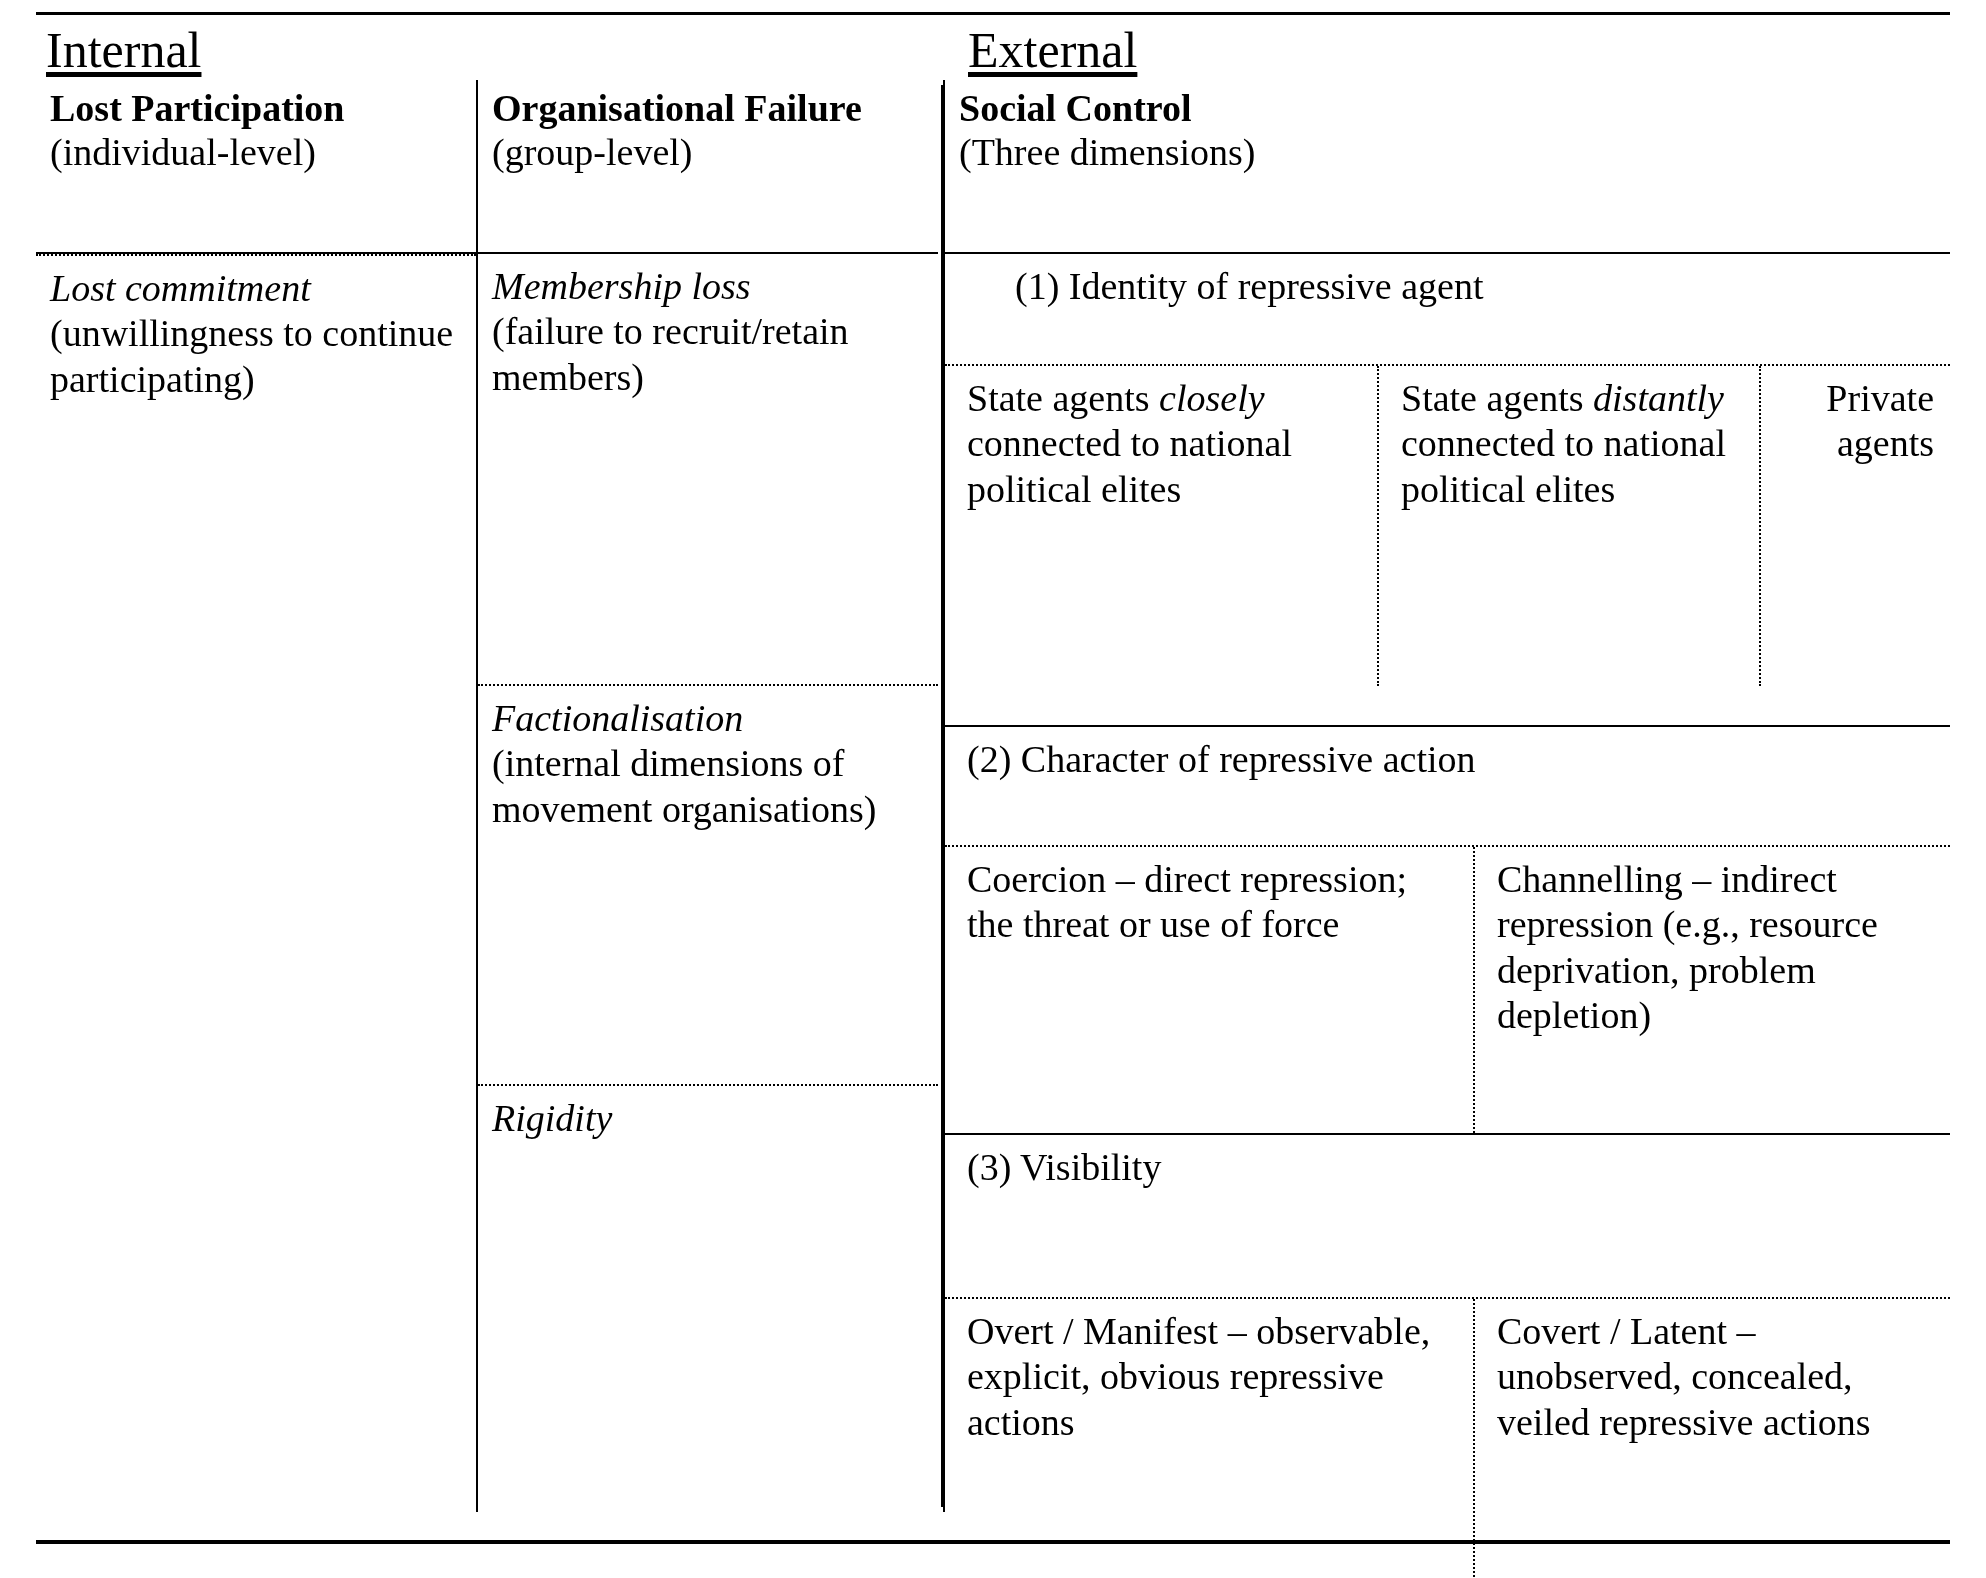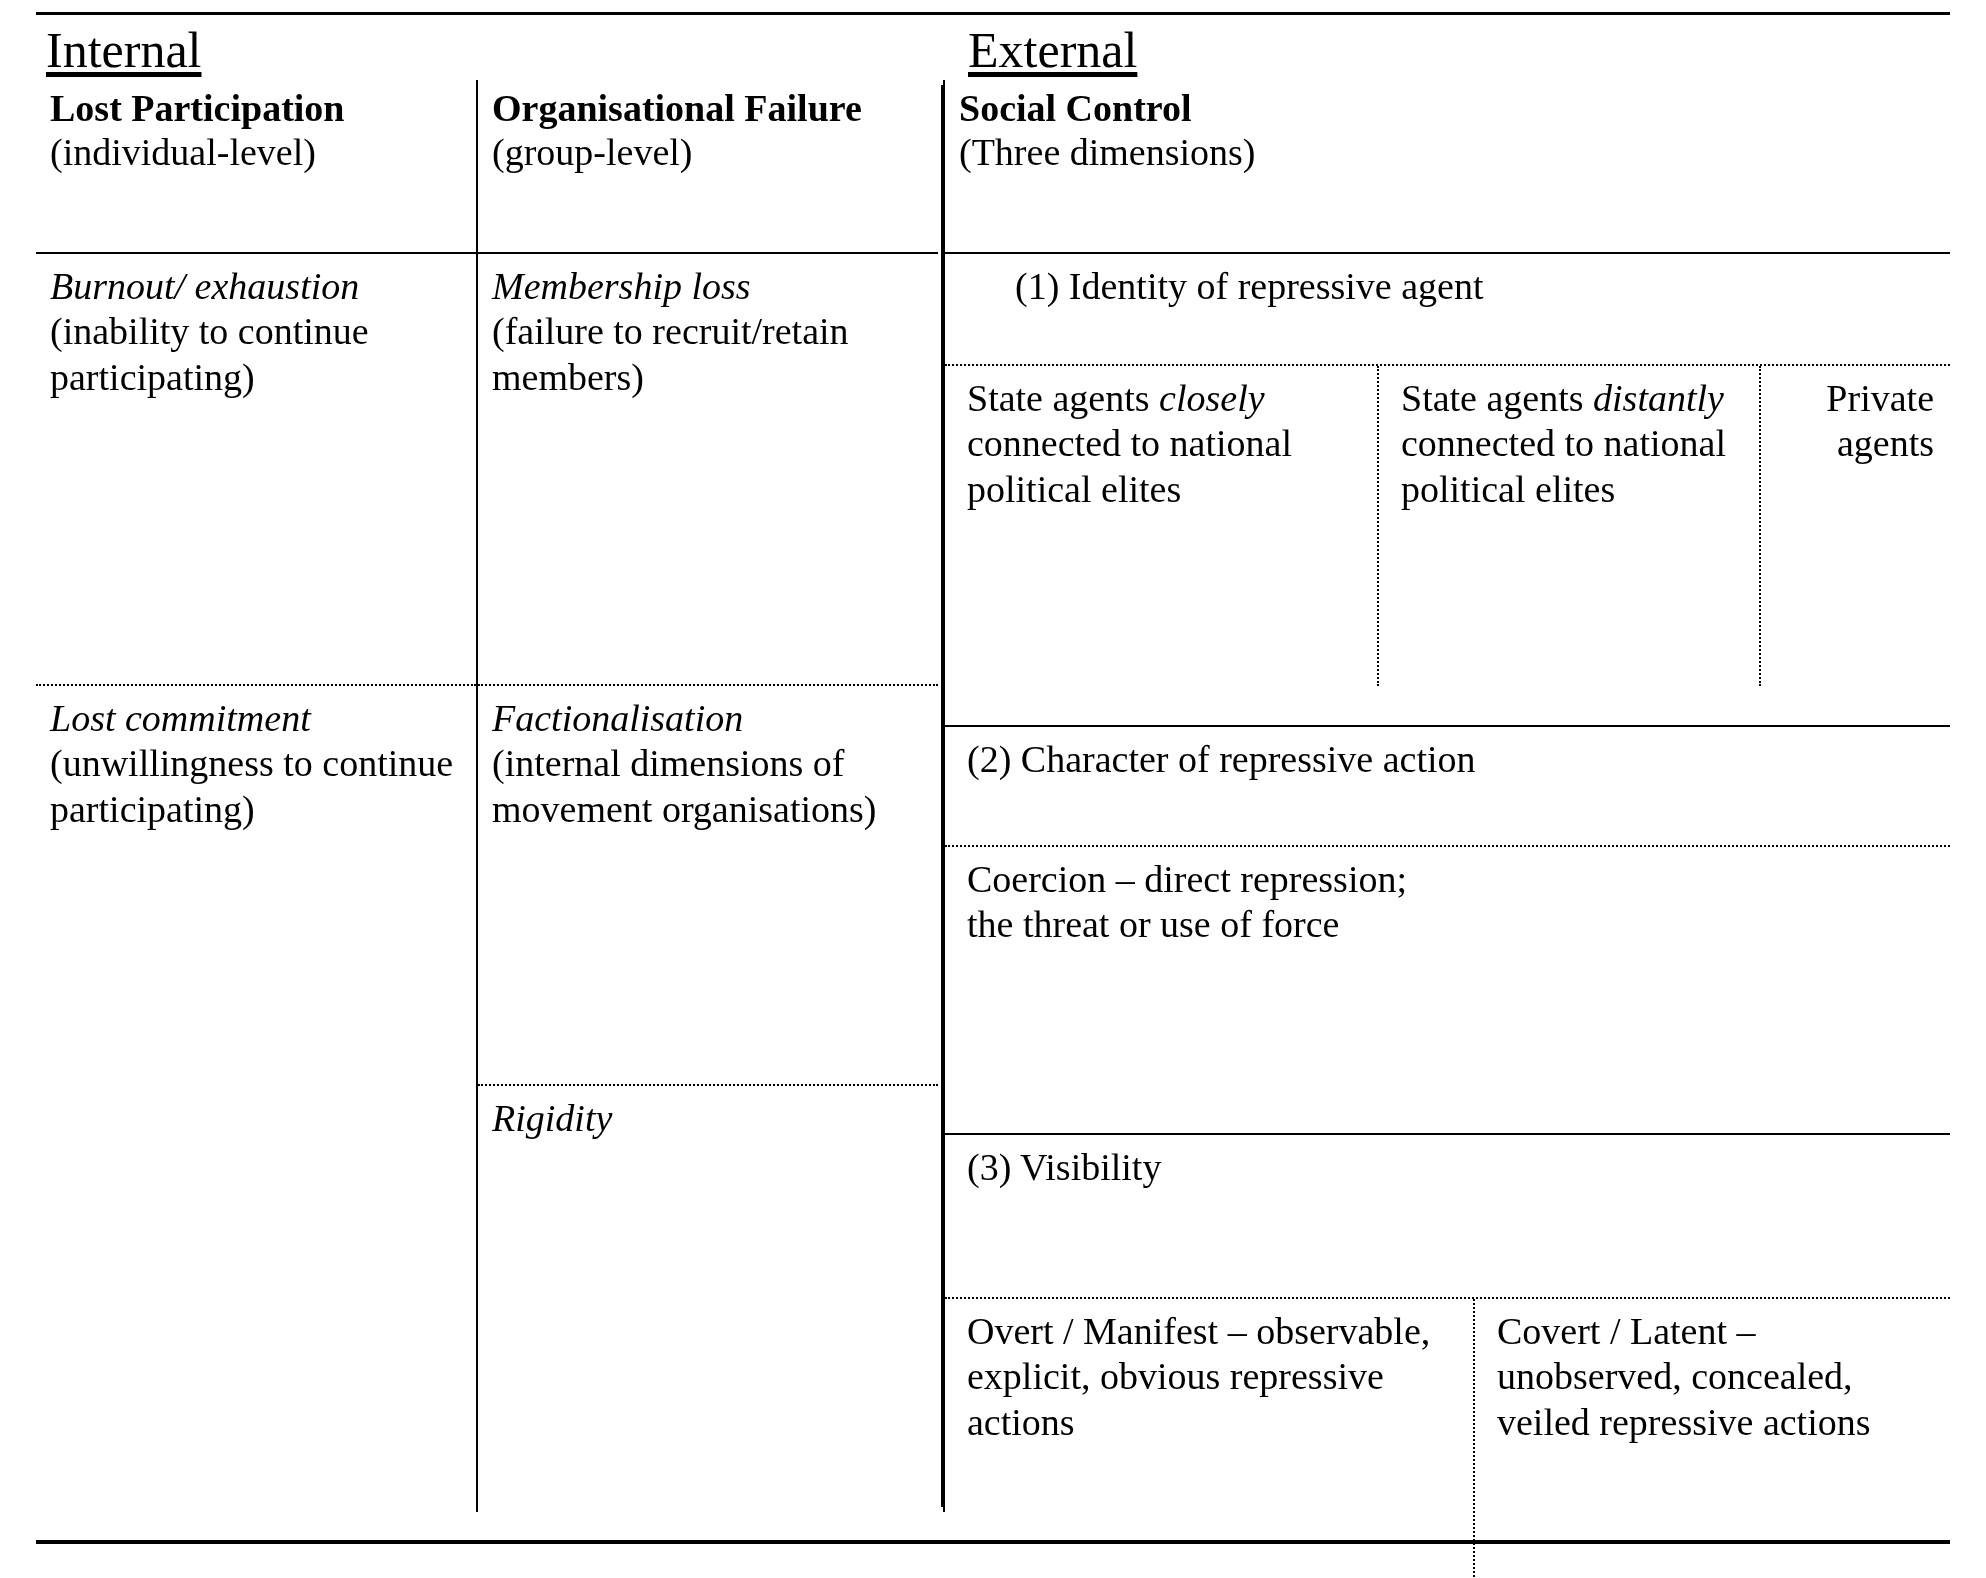--- a/index.html
+++ b/index.html
@@ -159,24 +159,20 @@
   <div class="tbl">
 
     <div class="col col-lost">
       <div class="head">
         <div class="t">
           <b>Lost Participation</b><br>
           <span>(individual-level)</span>
         </div>
       </div>
 
-      <div class="cellbox r1">
-        <i>Burnout/ exhaustion</i><br>
-        <span>(inability to continue participating)</span>
-      </div>
 
       <div class="cellbox r2 sep-dot">
         <i>Lost commitment</i><br>
         <span>(unwillingness to continue participating)</span>
       </div>
     </div>
 
     <div class="col col-org">
       <div class="head">
         <div class="t">
@@ -214,20 +210,21 @@
           <div class="sub s1"><span>State agents </span><i>closely</i><span> connected to national political elites</span></div>
           <div class="sub s2"><span>State agents </span><i>distantly</i><span> connected to national political elites</span></div>
           <div class="sub s3"><span>Private agents</span></div>
         </div>
       </div>
 
       <div class="dim dim2">
         <div class="dim-head">(2) Character of repressive action</div>
         <div class="dim-subs">
           <div class="sub s1">Coercion – direct repression; the threat or use of force</div>
+          <div class="sub s2">Channelling – indirect repression (e.g., resource deprivation, problem depletion)</div>
         </div>
       </div>
 
       <div class="dim dim3">
         <div class="dim-head">(3) Visibility</div>
         <div class="dim-subs">
           <div class="sub s1">Overt / Manifest – observable, explicit, obvious repressive actions</div>
           <div class="sub s2">Covert / Latent – unobserved, concealed, veiled repressive actions</div>
         </div>
       </div>

